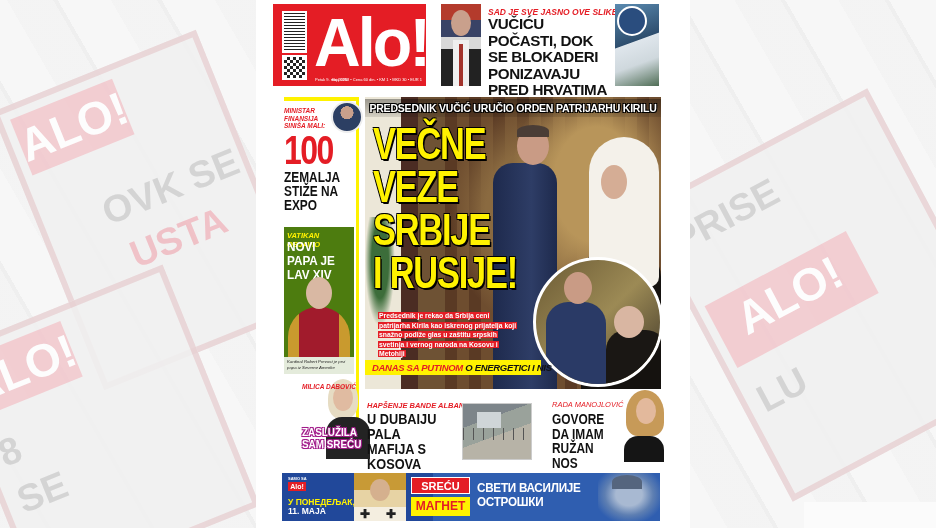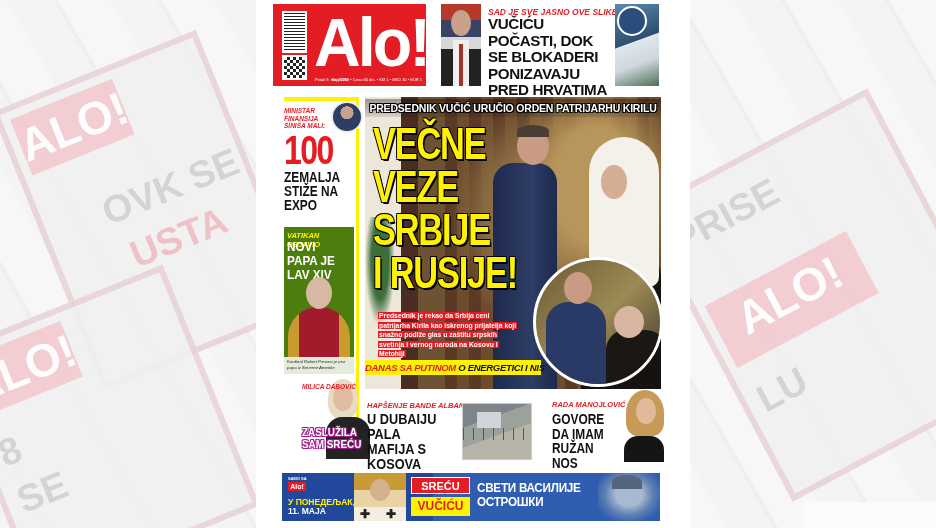--- a/index.html
+++ b/index.html
@@ -261,21 +261,21 @@
     color: #fff; font-size: 6.8px; line-height: 9.5px; font-weight: 700;
   }
   .main-deck span {
     background: #e41d25; padding: 0 1px;
     box-decoration-break: clone; -webkit-box-decoration-break: clone;
   }
   .main-bottom {
     position: absolute; left: 0; top: 263px; width: 176px; height: 15px;
     background: #fff200;
     font-weight: 900; font-style: italic; font-size: 9.5px; line-height: 15px;
-    white-space: nowrap; letter-spacing: -0.3px;
+    padding-left: 7px; white-space: nowrap; letter-spacing: -0.3px;
   }
   .main-bottom .red { color: #e41d25; }
   .main-bottom .blk { color: #111; }
   .inset {
     position: absolute; left: 168px; top: 160px; width: 130px; height: 130px;
     border-radius: 50%; border: 3px solid #fff; overflow: hidden;
     background: linear-gradient(135deg, #6b5a34, #9c8a55 50%, #3a3226);
   }
   .inset .m {
     position: absolute; left: 10px; top: 42px; width: 60px; height: 90px;
@@ -314,21 +314,21 @@
     position: absolute; left: 14px; top: 8px; width: 24px; height: 16px;
     background: #cfd5d8;
   }
   .mafia-photo .fence {
     position: absolute; left: 0; top: 24px; width: 70px; height: 12px;
     background: repeating-linear-gradient(90deg, #555 0 1px, transparent 1px 10px);
   }
   .story-rada { position: absolute; left: 290px; top: 390px; width: 120px; height: 72px; }
   .rada-kicker {
     position: absolute; left: 6px; top: 10px; color: #e41d25;
-    font-weight: 700; font-style: italic; font-size: 7.5px; white-space: nowrap;
+    font-weight: 400; font-style: italic; font-size: 7.5px; white-space: nowrap;
   }
   .rada-head {
     position: absolute; left: 6px; top: 22px; color: #111;
     font-weight: 900; font-size: 14px; line-height: 14.5px; width: 75px;
     transform: scaleX(0.85); transform-origin: left;
   }
   .rada-photo {
     position: absolute; left: 76px; top: 0; width: 44px; height: 72px;
   }
   .rada-photo .hair {
@@ -535,21 +535,21 @@
     <div class="promo-date">
       <span>У ПОНЕДЕЉАК,</span>
       <span class="w">11. МАЈА</span>
     </div>
     <div class="promo-icon">
       <div class="face"></div>
       <div class="cross">✚</div>
       <div class="cross r">✚</div>
     </div>
     <div class="badge-gift">SREĆU</div>
-    <div class="badge-magnet">VUČIĆU</div>
+    <div class="badge-magnet">МАГНЕТ</div>
     <div class="promo-title">
       <div>СВЕТИ ВАСИЛИЈЕ</div>
       <div>ОСТРОШКИ</div>
     </div>
     <div class="promo-saint">
         <div class="hat"></div>
       </div>
   </div>
 </div>
 

